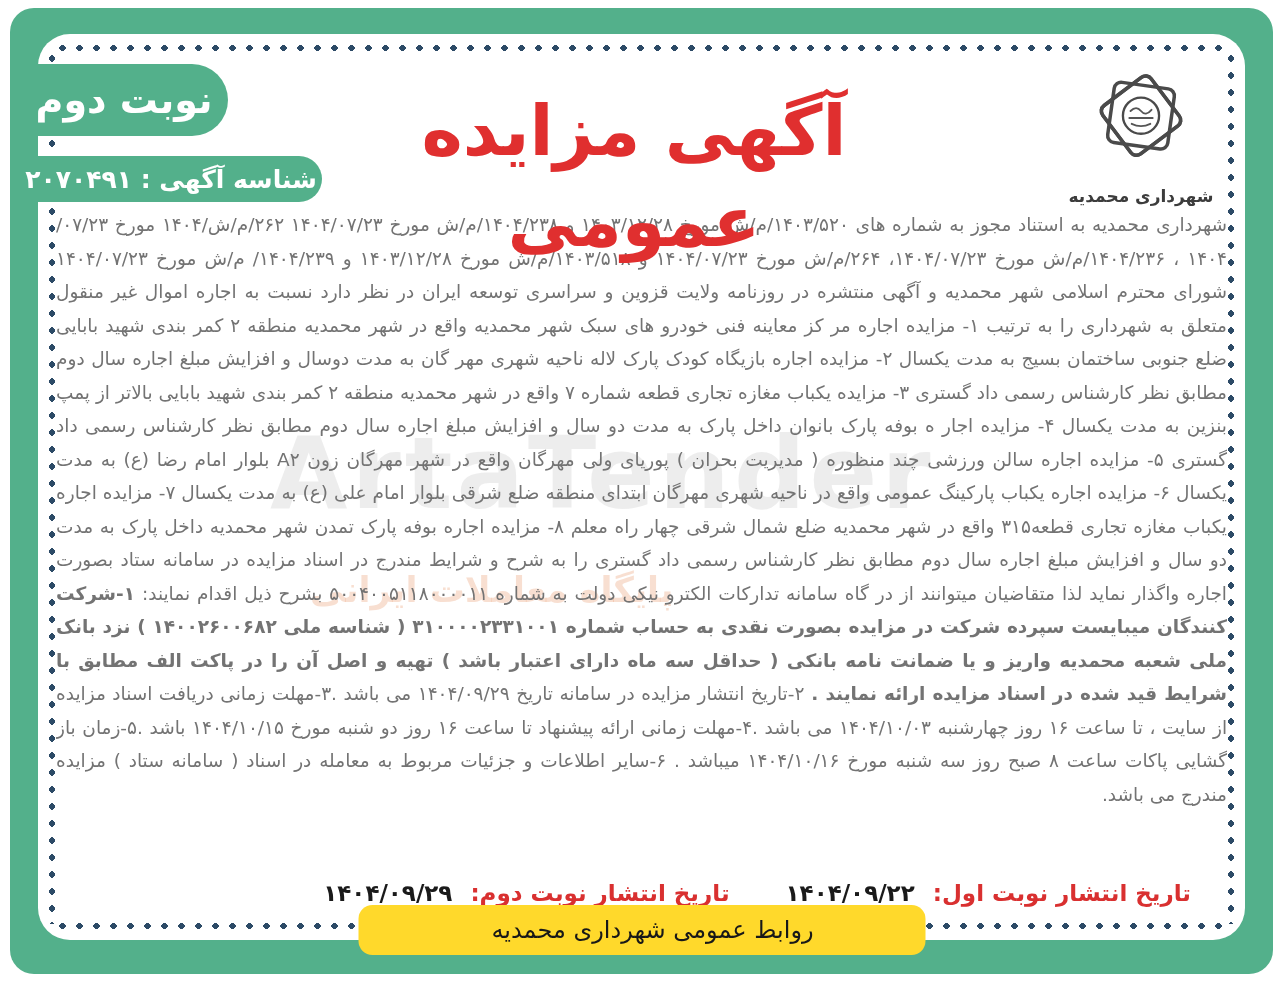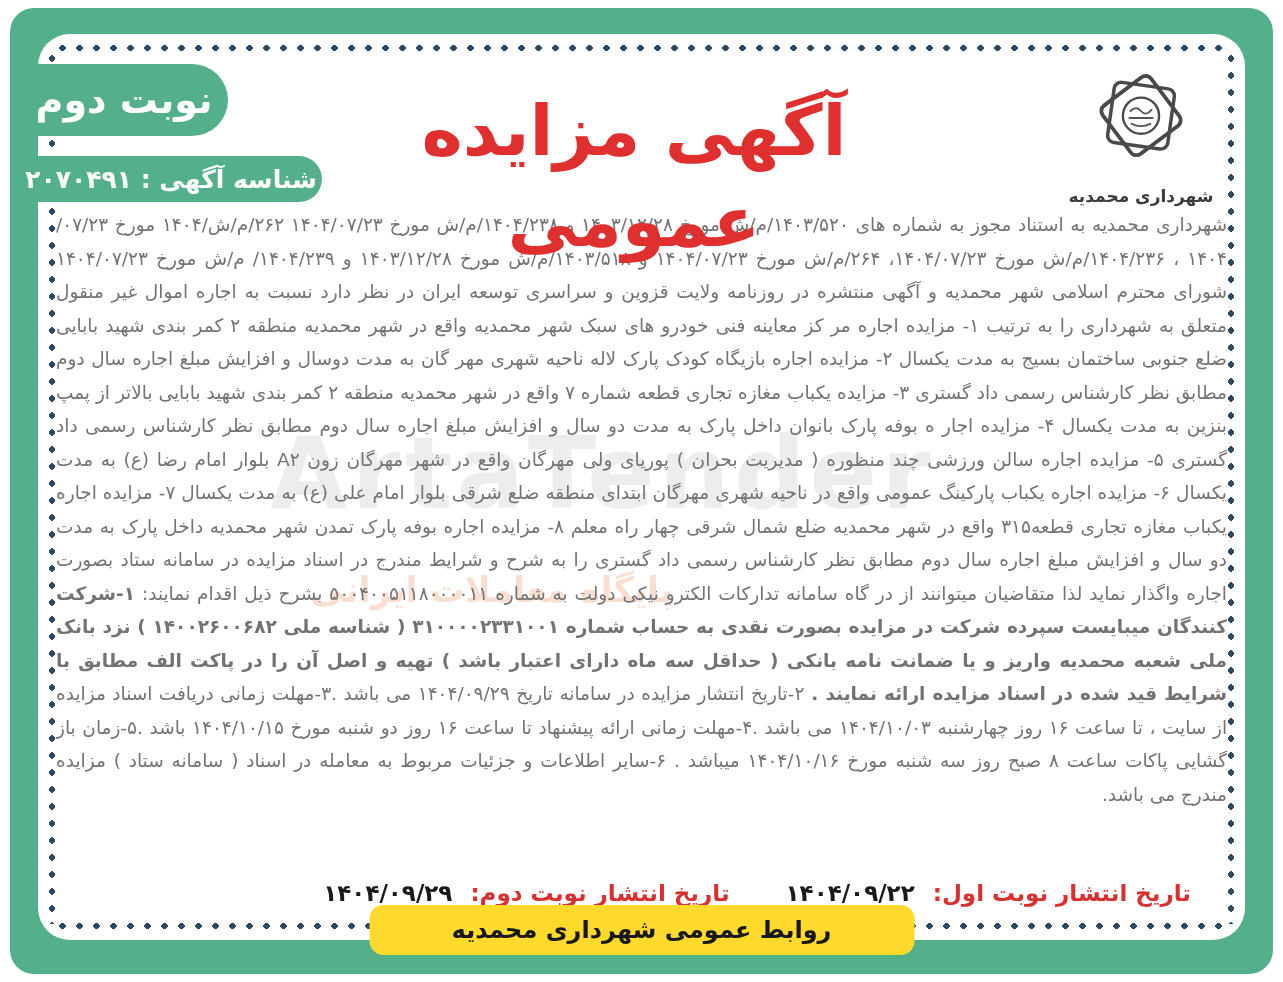--- a/index.html
+++ b/index.html
@@ -60,21 +60,21 @@
     font-size:23px;font-weight:bold;color:#1a1a1a;white-space:nowrap;margin-top:20px;
   }
   .pub-line .red{color:#d93030;}
   .pub-line .gap{display:inline-block;width:34px;}
   .pub-line .dt{padding:0 10px 0 6px;}
 
   .bottom-badge{
     position:absolute;left:50%;top:905px;transform:translateX(-50%);
     width:545px;height:50px;background:#ffd92b;border-radius:14px;
     display:flex;align-items:center;justify-content:center;
-    direction:rtl;font-size:24px;font-weight:bold;color:#181818;z-index:7;
+    direction:rtl;font-size:24px;font-weight:normal;color:#181818;z-index:7;padding-left:22px;
   }
 
   .wm-latin{
     position:absolute;left:270px;top:415px;z-index:1;
     font-size:100px;font-weight:bold;color:rgba(140,140,140,0.16);
     letter-spacing:4px;white-space:nowrap;pointer-events:none;
   }
   .wm-fa{
     position:absolute;left:310px;top:570px;z-index:1;direction:rtl;
     font-size:35px;font-weight:bold;color:rgba(233,150,104,0.30);

